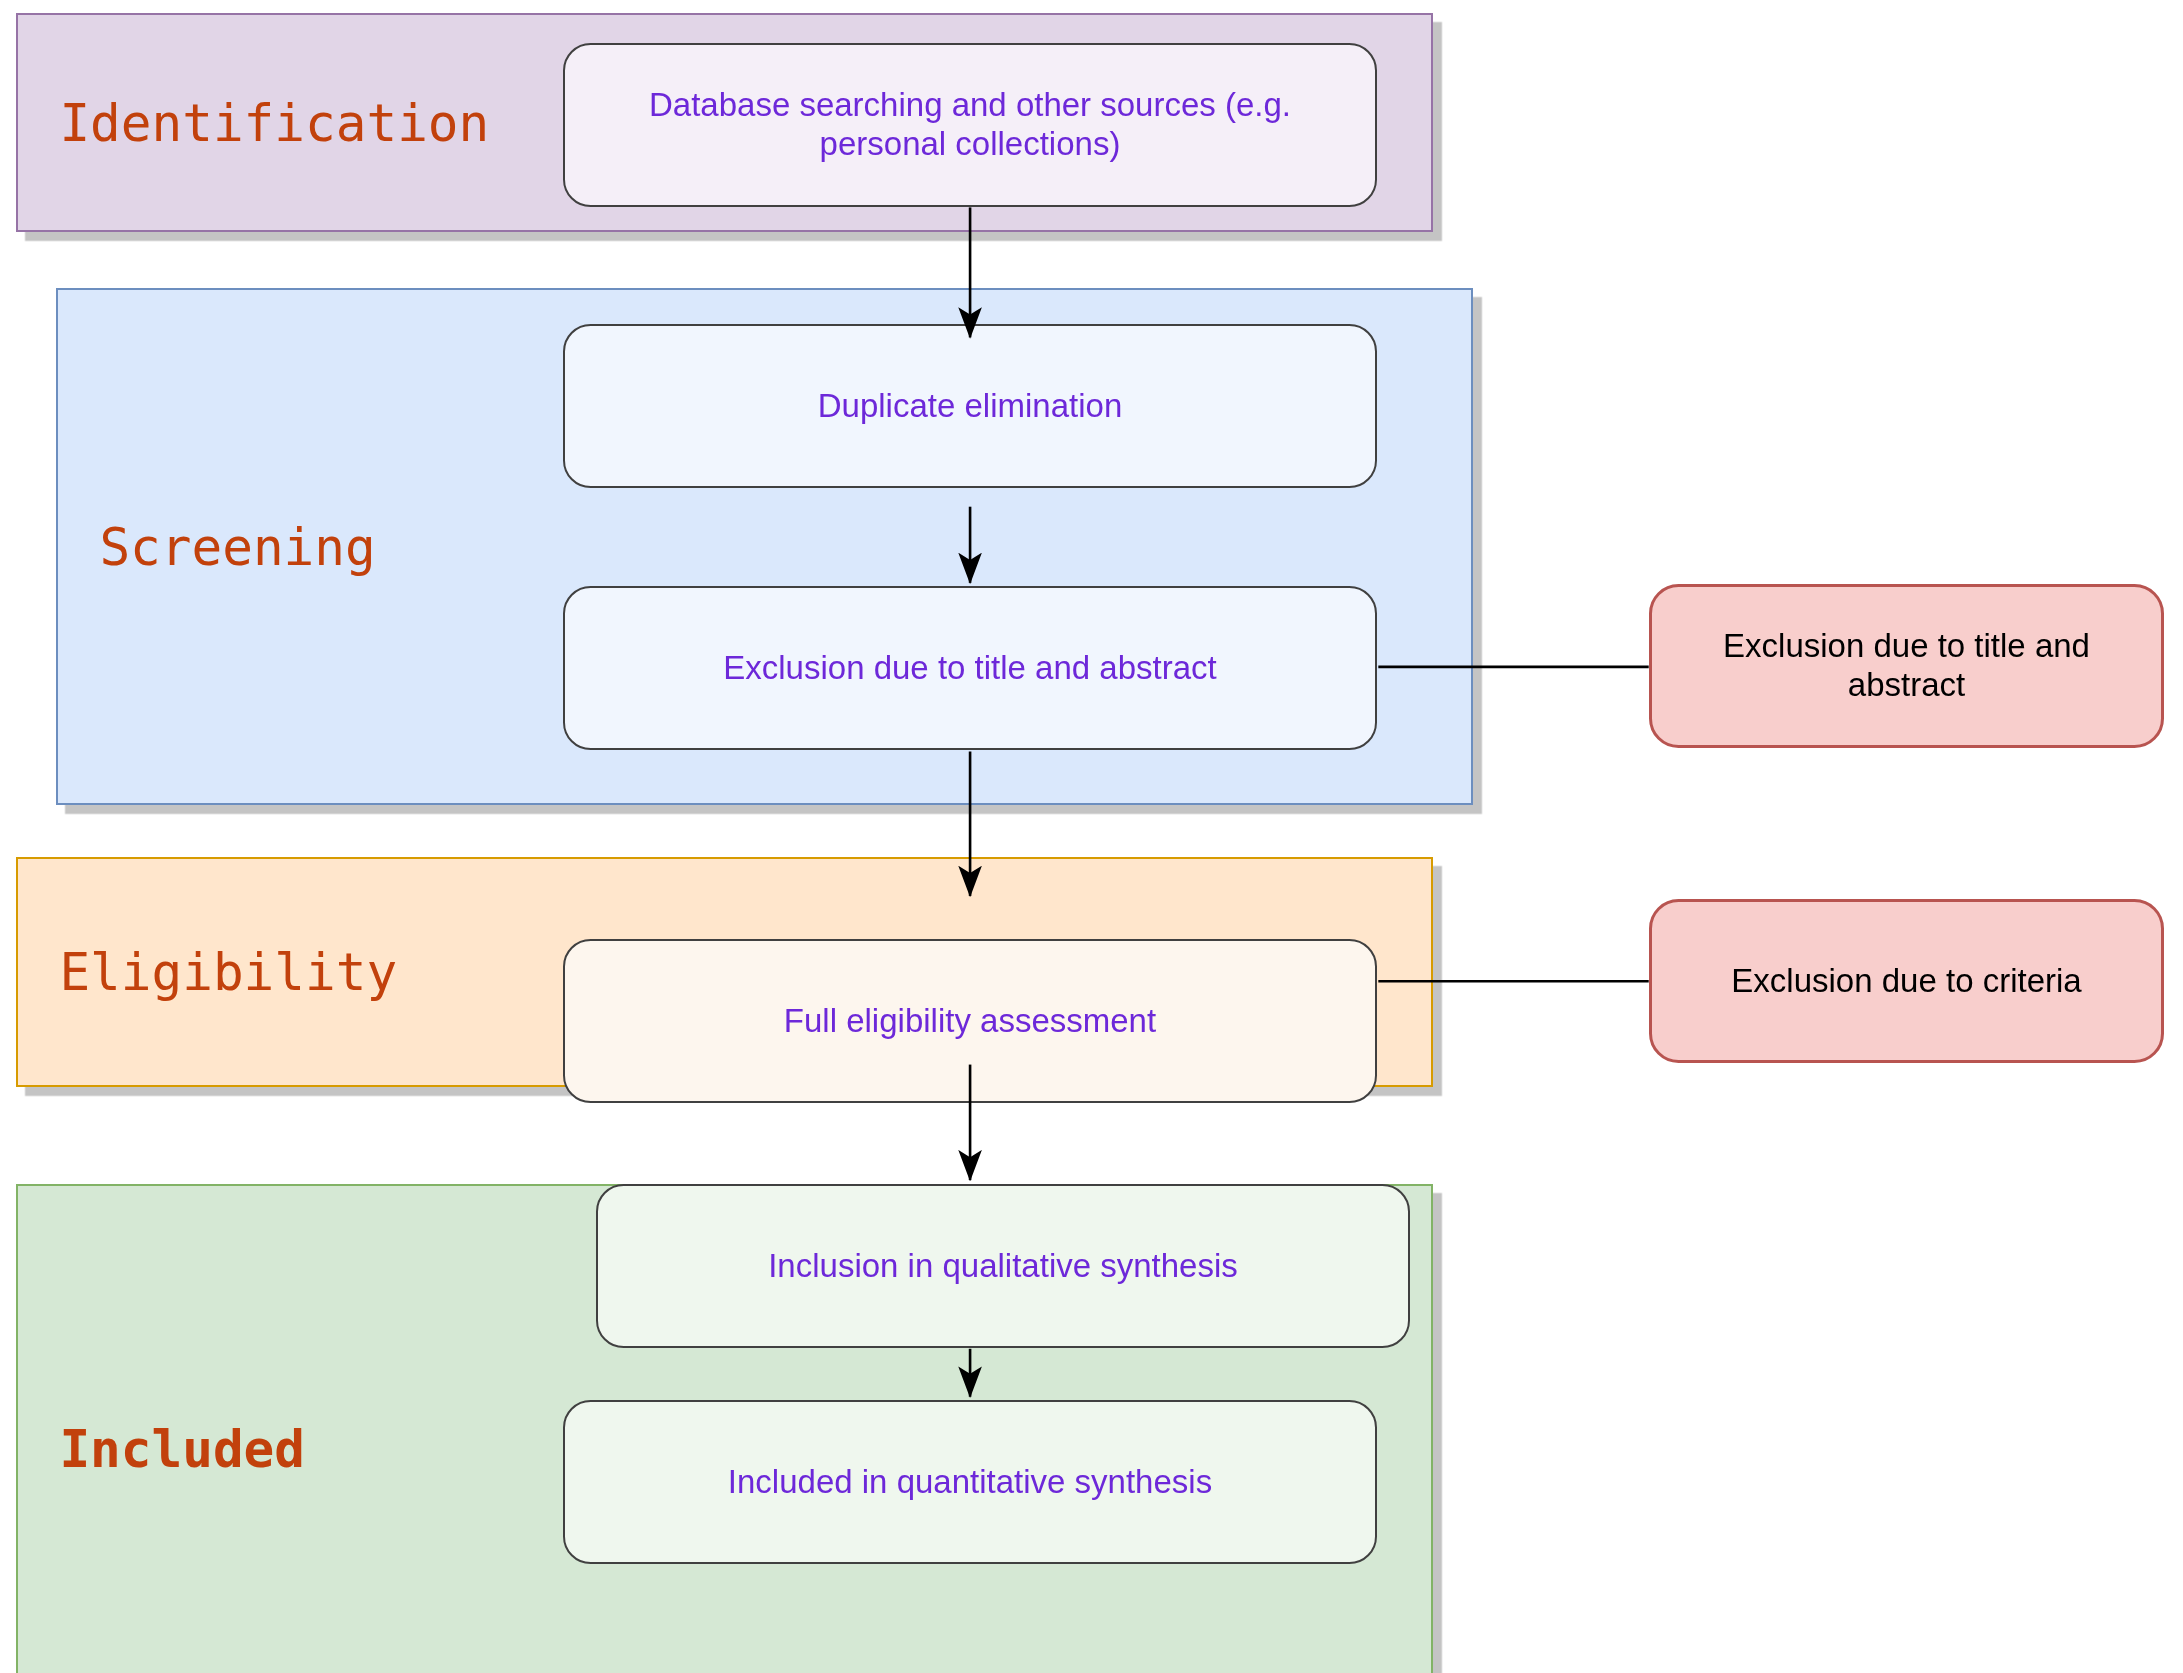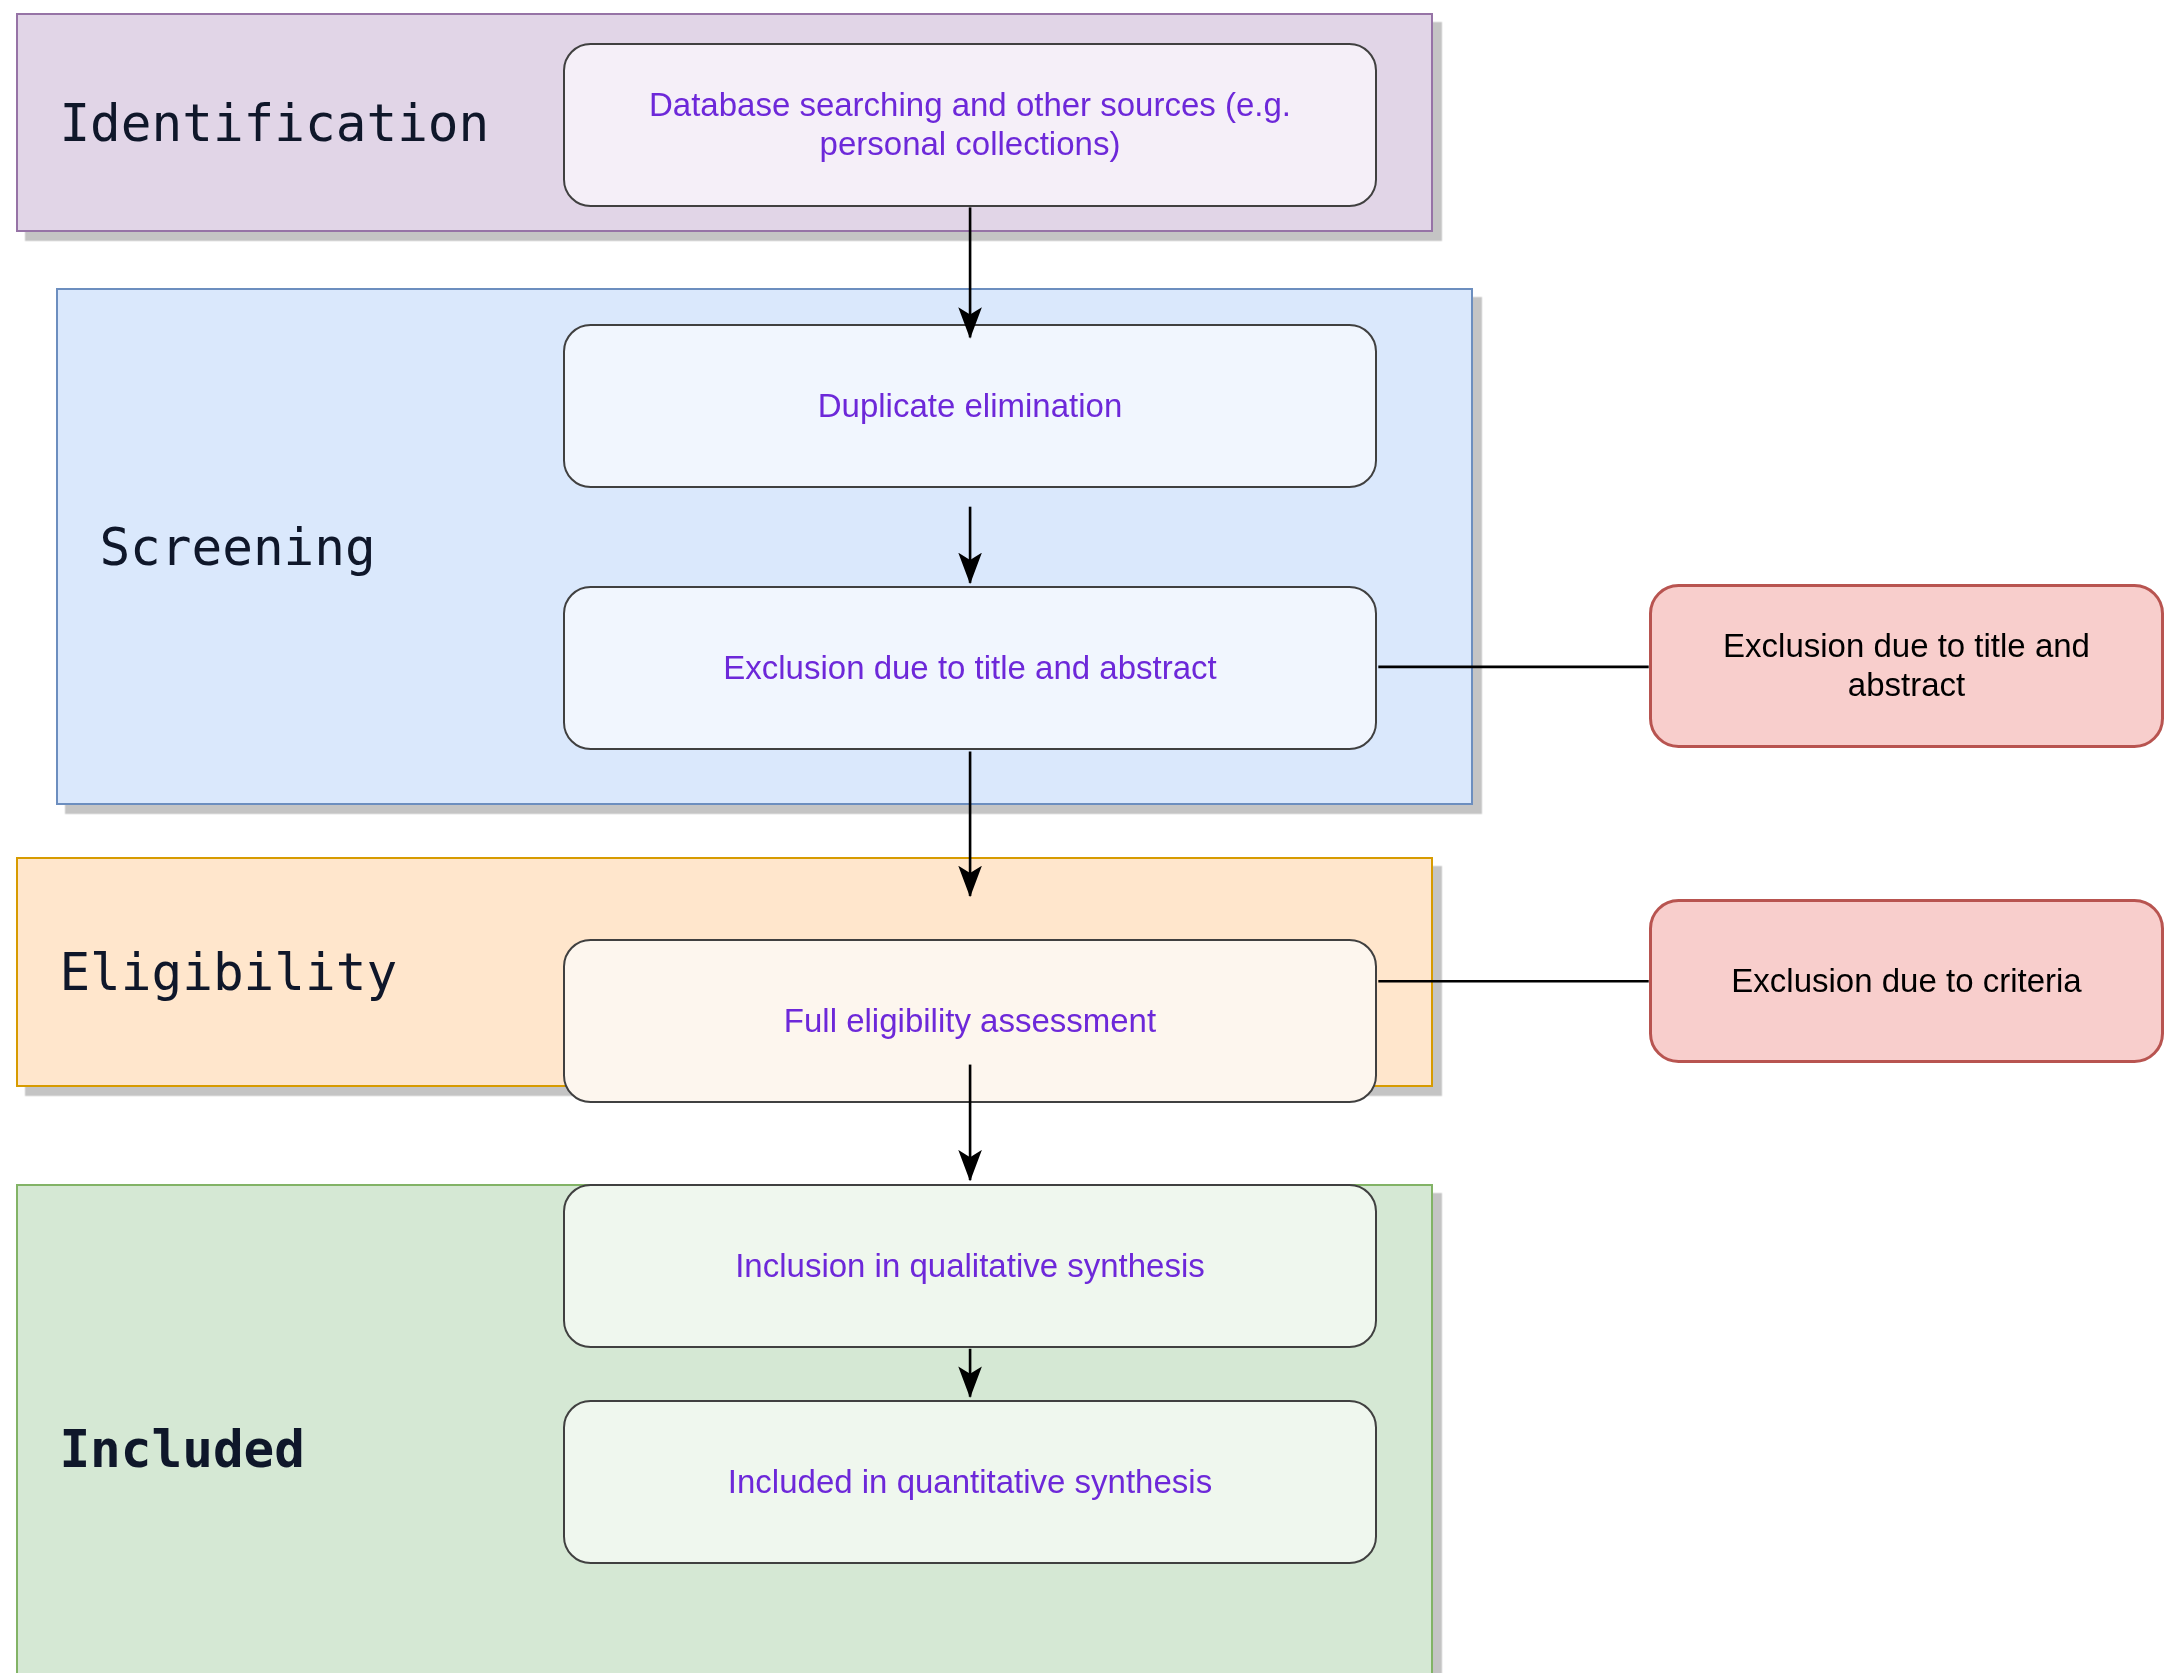--- a/index.html
+++ b/index.html
@@ -28,21 +28,21 @@
   #band-included       { top: 1184px; height: 529px; background: #d5e8d4; border-color: #82b366; font-weight: bold; }
 
   .band-label {
     position: absolute;
     left: 41px;
     top: 50%;
     transform: translateY(-50%);
     font-family: "DejaVu Sans Mono", monospace;
     font-size: 51px;
     letter-spacing: 0px;
-    color: #0f172a;
+    color: #c2410c;
     white-space: nowrap;
   }
 
   
   .node {
     position: absolute;
     left: 563px;
     width: 814px;
     height: 164px;
     border: 2.6px solid #404040;
@@ -53,21 +53,21 @@
     text-align: center;
     padding: 0 36px;
     font-size: 33px;
     line-height: 1.18;
     color: #6d28d9;
   }
   #node-database     { top: 43px;   background: #f5eff8; }
   #node-duplicate    { top: 324px;  background: #f1f6fe; }
   #node-exclusion    { top: 586px;  background: #f1f6fe; }
   #node-assessment   { top: 899px; background: #fdf6ee; margin-top: 40px; }
-  #node-qualitative  { top: 1184px; background: #eff7ee; }
+  #node-qualitative  { top: 1184px; background: #eff7ee; margin-left: 33px; }
   #node-quantitative { top: 1400px; background: #eff7ee; }
 
   
   .side-node {
     position: absolute;
     left: 1649px;
     width: 515px;
     height: 164px;
     background: #f8cecc;
     border: 3.3px solid #b85450;

